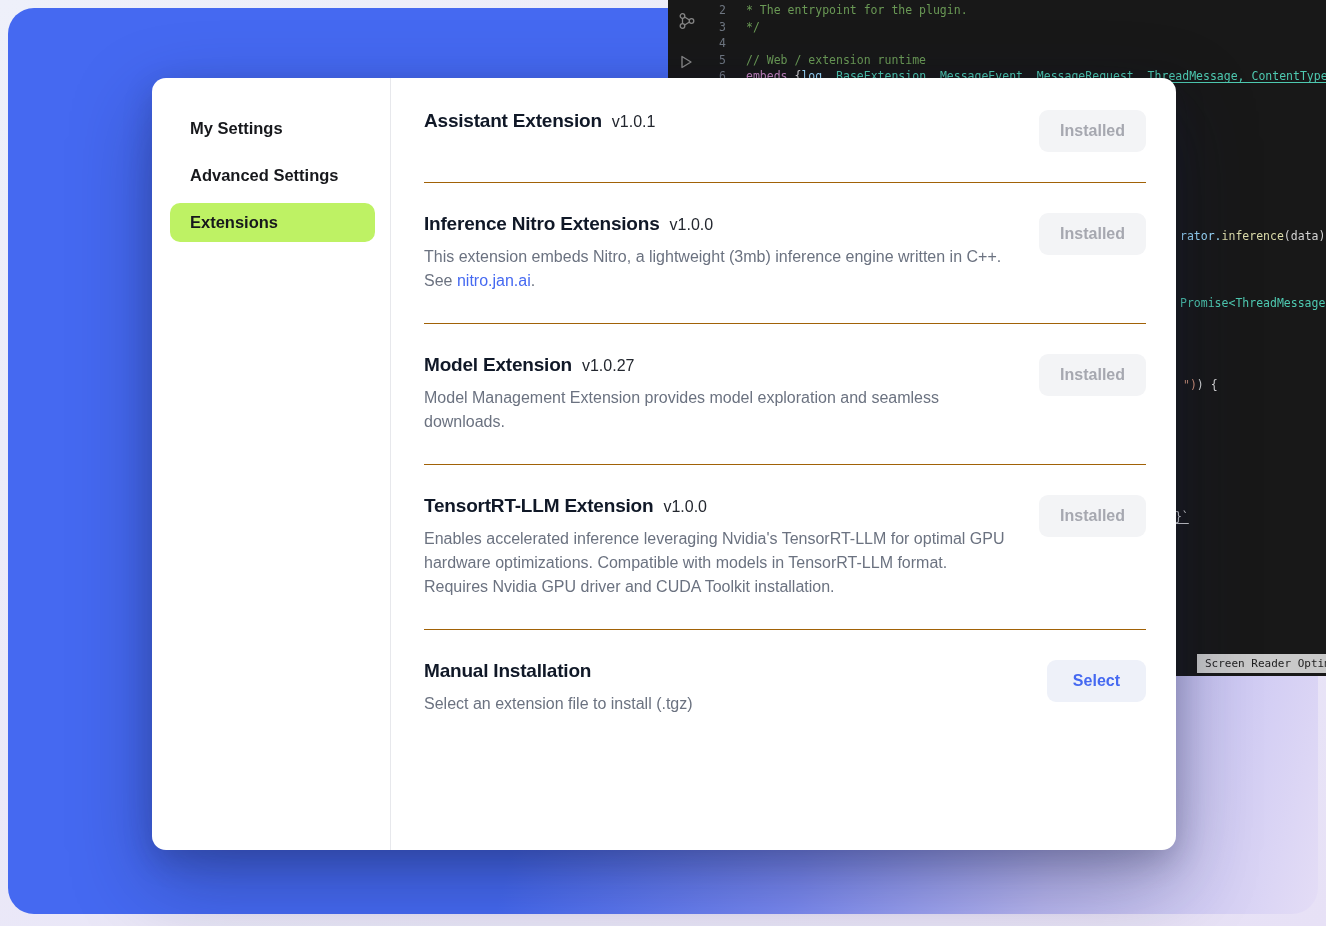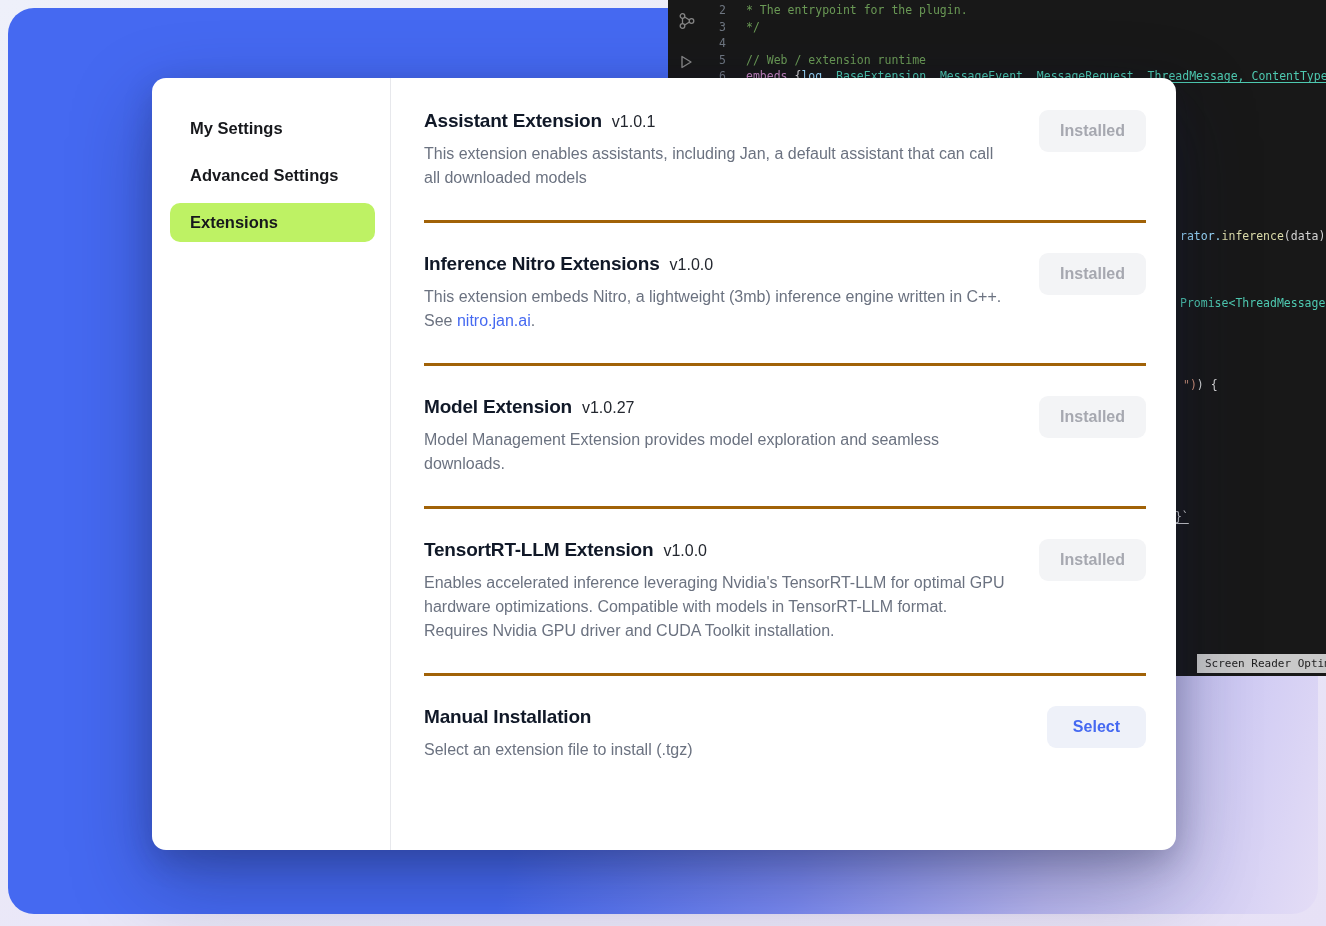--- a/index.html
+++ b/index.html
@@ -52,21 +52,21 @@
   .sidebar { width:239px; flex-shrink:0; border-right:1px solid #e7e8ec; padding-top:31px; }
   .side-item {
     margin:0 15px 8px 18px; padding:10px 20px; border-radius:10px;
     font-size:16.5px; font-weight:700; color:#17181c; cursor:pointer;
   }
   .side-item.active { background:#bef264; }
 
   .content { flex:1; padding:32px 30px 0 33px; }
   .row {
     display:flex; justify-content:space-between; align-items:flex-start;
-    padding:30px 0; border-bottom:3px solid #a16207;
+    padding:30px 0; border-bottom:1px solid #a16207;
   }
   .row.first { padding-top:0; }
   .row.last { border-bottom:none; }
   .ext-info { max-width:585px; }
   .ext-title { display:flex; align-items:baseline; gap:10px; }
   .ext-name { font-size:19px; font-weight:700; color:#101827; letter-spacing:-0.2px; }
   .ext-version { font-size:16px; color:#23272f; }
   .ext-desc { margin-top:10px; font-size:16px; line-height:1.5; color:#6b7280; }
   .link { color:#4569f1; cursor:pointer; }
   .btn {
@@ -131,21 +131,20 @@
   </div>
 
   <div class="content">
 
     <div class="row first">
       <div class="ext-info">
         <div class="ext-title">
           <span class="ext-name">Assistant Extension</span>
           <span class="ext-version">v1.0.1</span>
         </div>
-        <div class="ext-desc">This extension enables assistants, including Jan, a default assistant that can call all downloaded models</div>
       </div>
       <button class="btn installed">Installed</button>
     </div>
 
     <div class="row">
       <div class="ext-info">
         <div class="ext-title">
           <span class="ext-name">Inference Nitro Extensions</span>
           <span class="ext-version">v1.0.0</span>
         </div>

